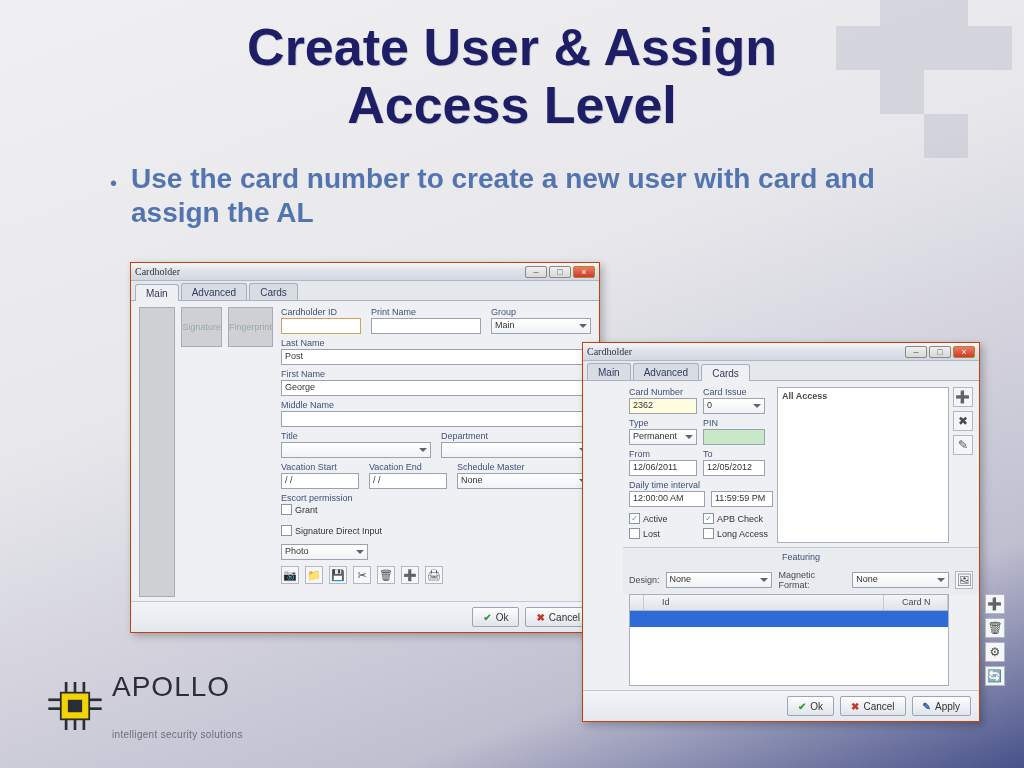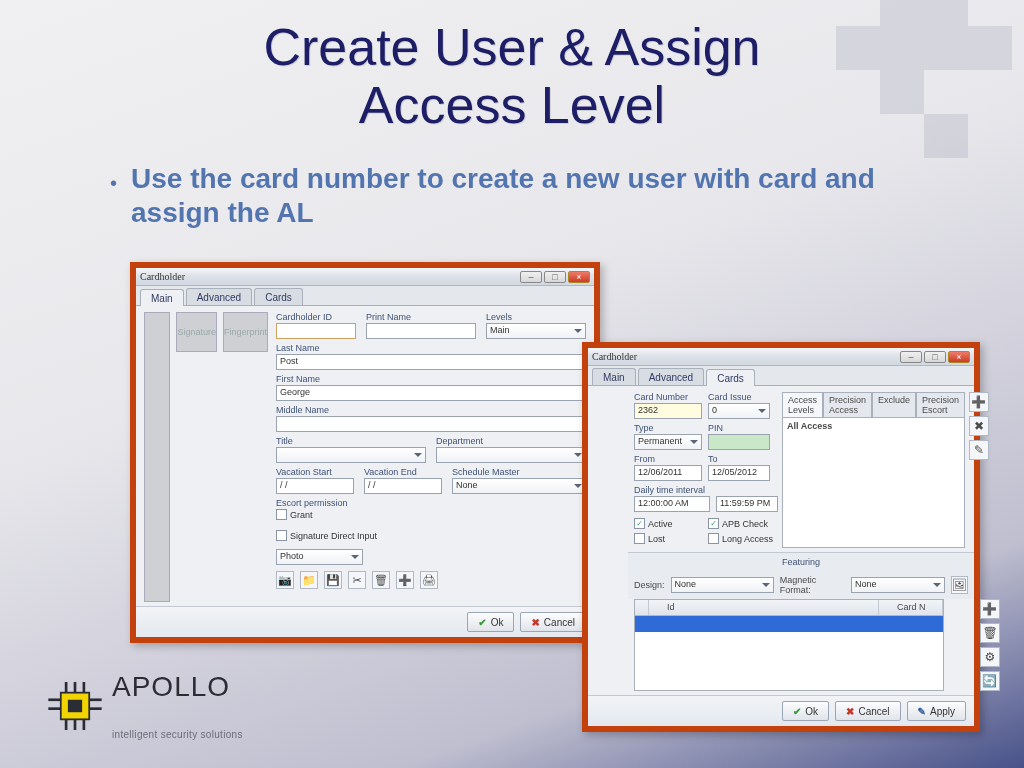--- a/index.html
+++ b/index.html
@@ -8,37 +8,37 @@
     font-family: "Segoe UI", Tahoma, sans-serif;
     background: linear-gradient(160deg, #f0f0f2 0%, #e8e8ec 40%, #c0bfd0 80%, #48528a 100%);
     position: relative; overflow: hidden;
   }
   .corner-deco {
     position: absolute; top: -40px; right: -30px; width: 260px; height: 220px;
     opacity: .18; pointer-events: none;
   }
   .corner-deco svg { width: 100%; height: 100%; }
   h1.slide-title {
-    font-family: Verdana, sans-serif; font-weight: 400;
+    font-family: Verdana, sans-serif; font-weight: 700;
     color: #1d1e66; font-size: 52px; text-align: center;
     line-height: 1.12; padding-top: 18px;
     text-shadow: 1px 1px 0 #d0d0d8;
   }
   .bullets { margin: 28px 0 0 110px; width: 820px; }
   .bullet-row { display: flex; }
   .bullet-dot { color: #5375af; font-size: 20px; margin: 10px 14px 0 0; }
   .bullet-text {
     color: #5375af; font-weight: 700; font-family: Verdana, sans-serif;
     font-size: 28px; line-height: 1.2;
   }
 
   
   .dlg {
     position: absolute; background: #eef0f3;
-    border: 6px solid #c2410c;
+    border: 1px solid #c2410c;
     box-shadow: 3px 3px 8px rgba(0,0,0,.25);
     font-size: 10px; color: #4a4a4a;
   }
   .titlebar {
     height: 18px;
     background: linear-gradient(#f8f8f9,#e0e4ea 40%,#d1d8e2);
     display: flex; align-items: center; padding: 0 4px;
     border-bottom: 1px solid #b0b7c0;
   }
   .titlebar .t { font-family: Tahoma; font-size: 10px; color: #333; }
@@ -175,21 +175,21 @@
       <div class="row">
         <div class="fld" style="width:80px">
           <span class="label">Cardholder ID</span>
           <div class="inp" style="background:#fff; border-color:#d0a060"></div>
         </div>
         <div class="fld" style="width:110px">
           <span class="label">Print Name</span>
           <div class="inp"></div>
         </div>
         <div class="fld" style="width:100px">
-          <span class="label">Levels</span>
+          <span class="label">Group</span>
           <div class="sel">Main</div>
         </div>
       </div>
       <div class="fld">
         <span class="label">Last Name</span>
         <div class="inp" style="width:100%">Post</div>
       </div>
       <div class="fld">
         <span class="label">First Name</span>
         <div class="inp" style="width:100%">George</div>
@@ -330,26 +330,20 @@
               <span class="box"></span>
               <span>Lost</span>
             </label>
           <label class="chk">
               <span class="box"></span>
               <span>Long Access</span>
             </label>
         </div>
       </div>
       <div class="al-side">
-        <div class="al-tabs">
-          <div class="al-tab">Access Levels</div>
-          <div class="al-tab">Precision Access</div>
-          <div class="al-tab">Exclude</div>
-          <div class="al-tab">Precision Escort</div>
-        </div>
         <div class="al-list">
           <div>All Access</div>
         </div>
       </div>
       <div class="al-btncol">
         <div class="side-icon">➕</div>
         <div class="side-icon">✖</div>
         <div class="side-icon">✎</div>
       </div>
     </div>

